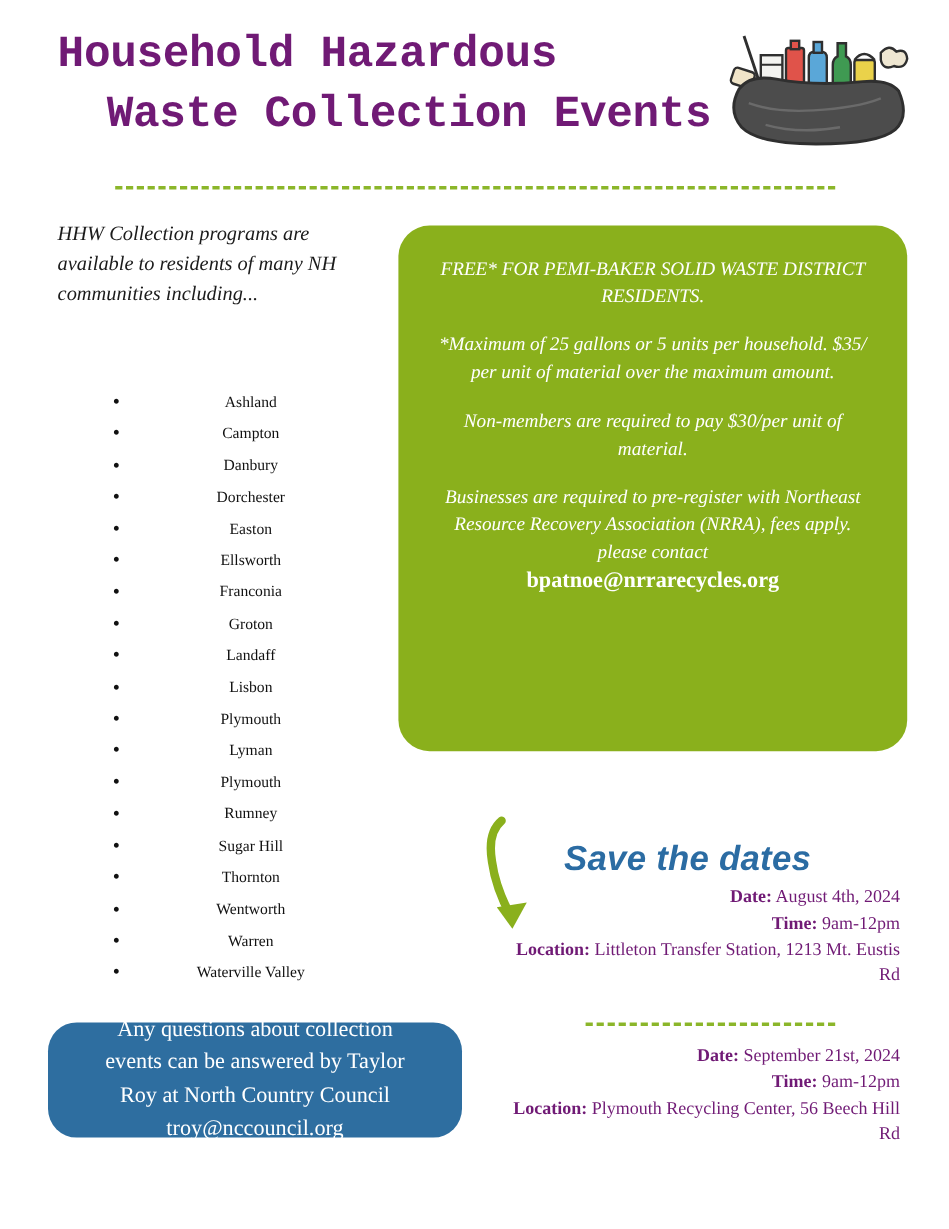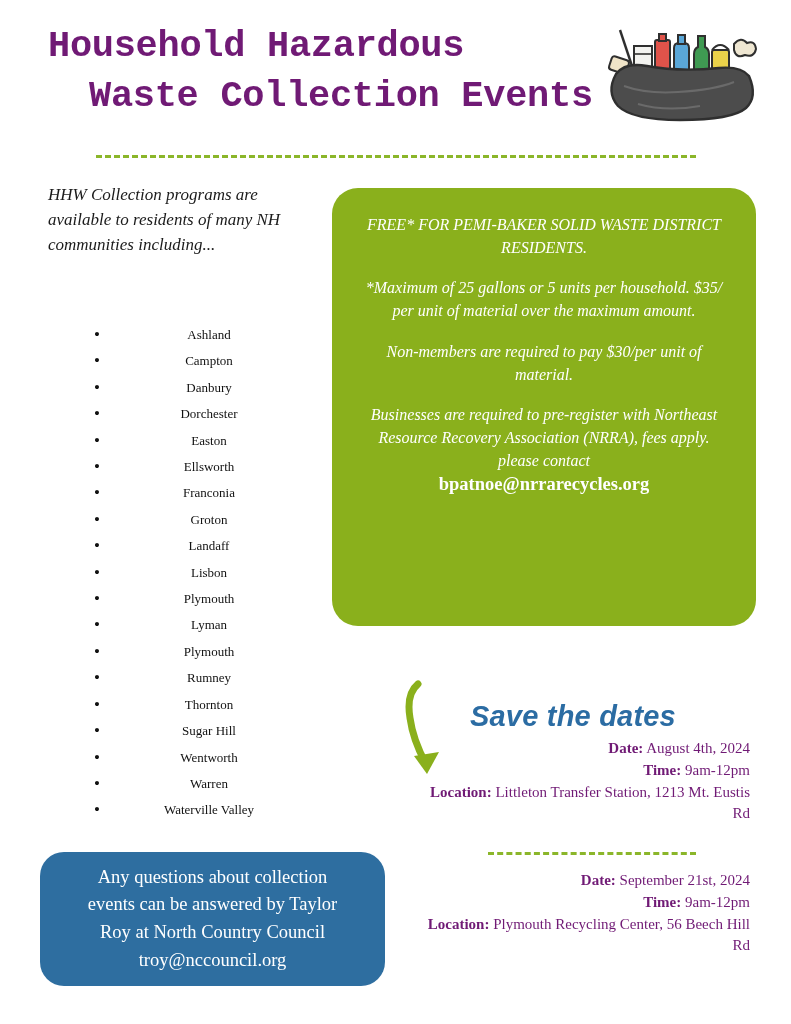--- a/index.html
+++ b/index.html
@@ -158,21 +158,21 @@
     height: 0;
     border-top: 3px dashed #8bb62a;
   }
 
   
   .blue-box {
     position: absolute;
     left: 40px;
     top: 852px;
     width: 345px;
-    height: 134px;
+    height: 96px;
     background: #2e6ea0;
     border-radius: 24px;
     color: #ffffff;
     display: flex;
     align-items: center;
     justify-content: center;
     text-align: center;
     padding: 10px 40px;
   }
   .blue-box p {
@@ -231,22 +231,22 @@
     <li>Easton</li>
     <li>Ellsworth</li>
     <li>Franconia</li>
     <li>Groton</li>
     <li>Landaff</li>
     <li>Lisbon</li>
     <li>Plymouth</li>
     <li>Lyman</li>
     <li>Plymouth</li>
     <li>Rumney</li>
+    <li>Sugar Hill</li>
     <li>Thornton</li>
-    <li>Sugar Hill</li>
     <li>Wentworth</li>
     <li>Warren</li>
     <li>Waterville Valley</li>
   </ul>
 
   <div class="green-box">
     <p class="first">FREE* FOR PEMI-BAKER SOLID WASTE DISTRICT RESIDENTS.</p>
     <p>*Maximum of 25 gallons or 5 units per household. $35/ per unit of material over the maximum amount.</p>
     <p>Non-members are required to pay $30/per unit of material.</p>
     <p class="contact-line">Businesses are required to pre-register with Northeast Resource Recovery Association (NRRA), fees apply.</p>

